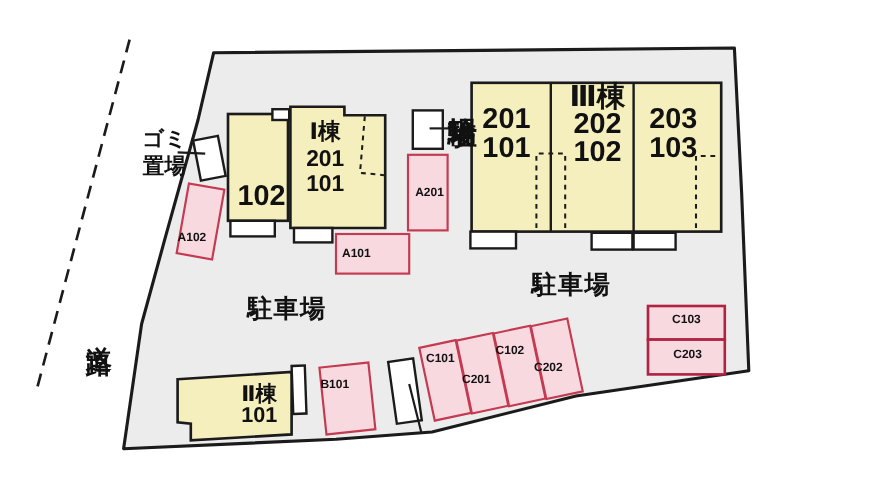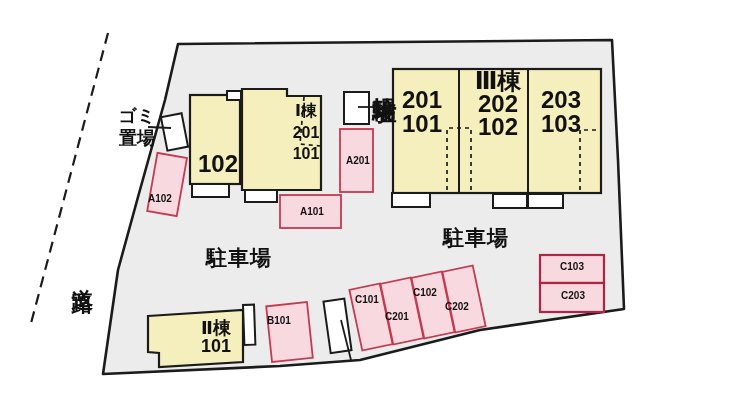--- a/index.html
+++ b/index.html
@@ -16,21 +16,21 @@
   .white{fill:#ffffff;stroke:var(--outline,#1b1b1b);stroke-width:2;}
   .space{fill:var(--space_fill,#f9d9e0);stroke:var(--space_border,#c43a50);stroke-width:1.8;}
   .cbox{fill:var(--space_fill,#f9d9e0);stroke:var(--c_box_border,#b02343);stroke-width:2.2;}
   .dash{stroke:var(--outline,#1b1b1b);stroke-width:1.7;fill:none;stroke-dasharray:4 4;}
   .leader{stroke:var(--outline,#1b1b1b);stroke-width:1.8;}
   .lbl{position:absolute;font-weight:bold;white-space:nowrap;line-height:1.1;}
   .vert{writing-mode:vertical-rl;text-orientation:upright;}
   .ctr{text-align:center;}
   .f14{font-size:10px;}
   .f18{font-size:18px;}
-  .f19{font-size:16px;margin-left:35px;}
+  .f19{font-size:19px;}
   .f20{font-size:24px;}
   .f21{font-size:21px;}
   .f22{font-size:22px;}
 </style>
 </head>
 <body>
 
 <div class="stage">
 
   <svg width="729" height="409" viewBox="0 0 729 409">
@@ -114,21 +114,21 @@
     <div>203</div>
     <div>103</div>
   </div>
 
   <div class="lbl f18 ctr" style="left:185px;top:319px;width:62px;line-height:18px;">
     <div>Ⅱ棟</div>
     <div>101</div>
   </div>
 
   <div class="lbl f14" style="left:148px;top:193px;">A102</div>
-  <div class="lbl f14" style="left:300px;top:206px;">A101</div>
+  <div class="lbl f14" style="left:285px;top:206px;">A101</div>
   <div class="lbl f14" style="left:346px;top:155px;">A201</div>
   <div class="lbl f14" style="left:267px;top:315px;">B101</div>
   <div class="lbl f14" style="left:355px;top:294px;">C101</div>
   <div class="lbl f14" style="left:385px;top:311px;">C201</div>
   <div class="lbl f14" style="left:413px;top:287px;">C102</div>
   <div class="lbl f14" style="left:445px;top:301px;">C202</div>
   <div class="lbl f14 ctr" style="left:539px;top:261px;width:66px;">C103</div>
   <div class="lbl f14 ctr" style="left:539px;top:290px;width:68px;">C203</div>
 
 </div>

